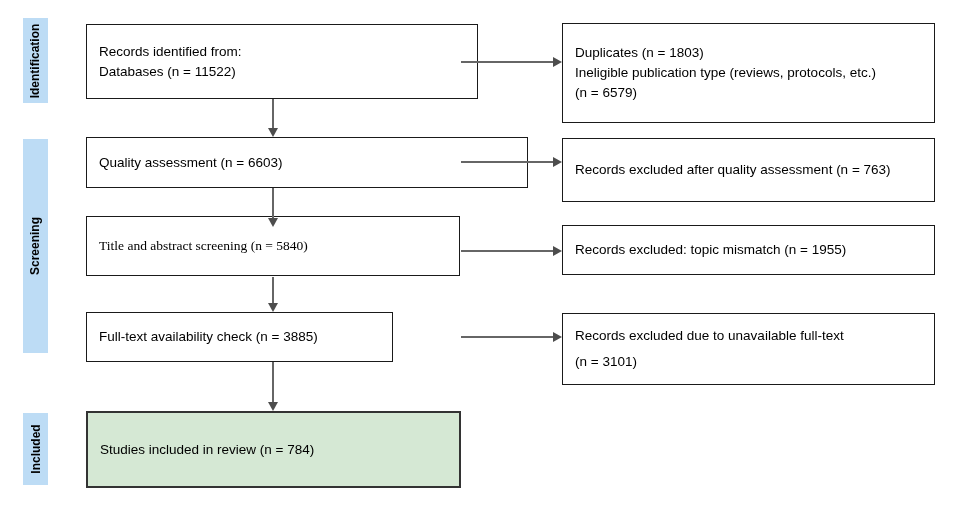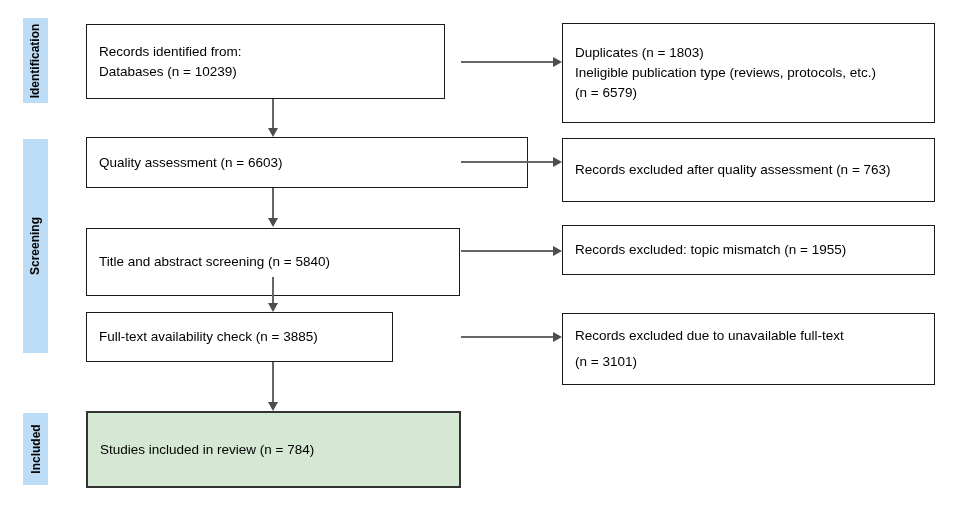--- a/index.html
+++ b/index.html
@@ -41,23 +41,23 @@
     line-height:20px;
   }
   .fbox.green{
     background:#d5e8d4;
     border:2px solid #333333;
     padding-left:12px;
   }
   .fbox .line{white-space:nowrap;}
   .fbox.wide-lines{line-height:26px;}
 
-  .b-identified{left:86px;top:24px;width:359px;height:75px;}
+  .b-identified{left:86px;top:24px;width:392px;height:75px;}
   .b-quality{left:86px;top:137px;width:442px;height:51px;}
-  .b-title{left:86px;top:228px;width:374px;height:68px;}
+  .b-title{left:86px;top:216px;width:374px;height:60px;font-family:Liberation Serif, serif;}
   .b-fulltext{left:86px;top:312px;width:307px;height:50px;}
   .b-included{left:86px;top:411px;width:375px;height:77px;}
 
   .r-removed{left:562px;top:23px;width:373px;height:100px;}
   .r-quality{left:562px;top:138px;width:373px;height:64px;}
   .r-topic{left:562px;top:225px;width:373px;height:50px;}
   .r-fulltext{left:562px;top:313px;width:373px;height:72px;}
 
   
   .arrow-v{
@@ -95,21 +95,21 @@
   </div>
   <div class="stage-bar bar-screening">
     <span>Screening</span>
   </div>
   <div class="stage-bar bar-included">
     <span>Included</span>
   </div>
 
   <div class="fbox b-identified">
     <div class="line">Records identified from:</div>
-    <div class="line">Databases (n = 10239)</div>
+    <div class="line">Databases (n = 11522)</div>
   </div>
 
   <div class="fbox b-quality">
     <div class="line">Quality assessment (n = 6603)</div>
   </div>
 
   <div class="fbox b-title">
     <div class="line">Title and abstract screening (n = 5840)</div>
   </div>
 

